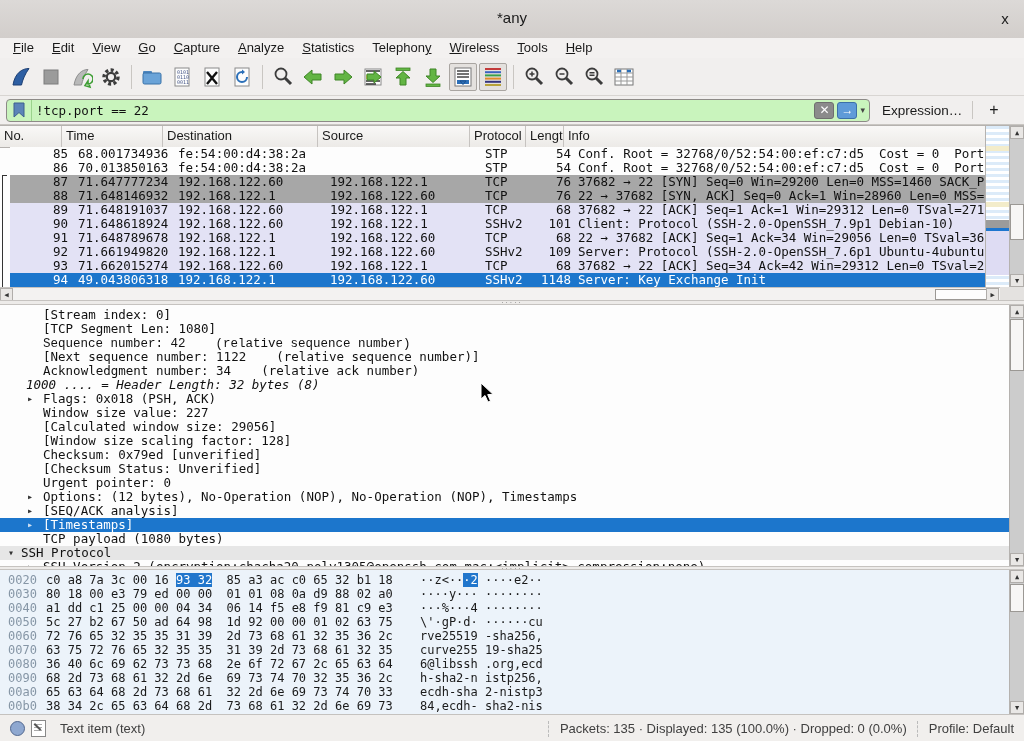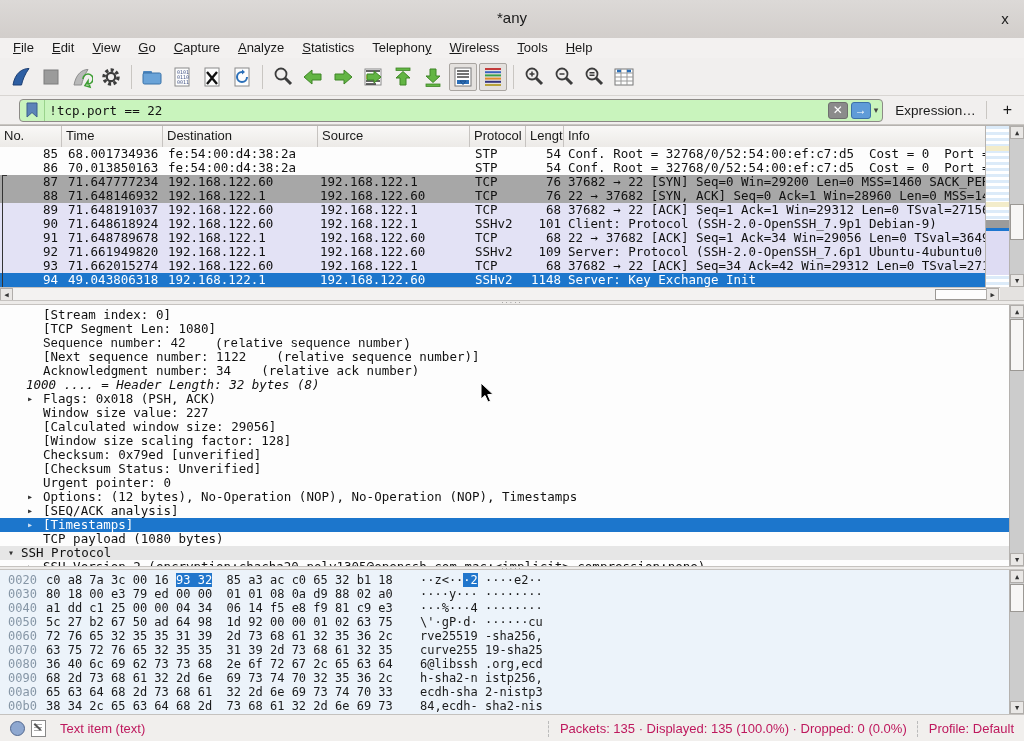--- a/index.html
+++ b/index.html
@@ -12,37 +12,37 @@
   
   #menubar{left:0;top:38px;width:1024px;height:20px;background:#f3f1f0;display:flex;align-items:center;padding-left:4px;box-sizing:border-box;}
   .menu-item{font-size:13px;color:#1a1a1a;padding:0 9px;height:20px;line-height:20px;}
   .menu-item u{text-decoration:underline;}
   
   #toolbar{left:0;top:58px;width:1024px;height:38px;background:#f1efee;border-bottom:1px solid #d8d5d2;display:flex;align-items:center;padding-left:6px;box-sizing:border-box;}
   .tbtn{width:28px;height:28px;display:flex;align-items:center;justify-content:center;margin:0 1px;}
   .tbtn.pressed{background:#e4e1de;border:1px solid #a9a5a1;border-radius:2px;box-sizing:border-box;}
   .tsep{width:1px;height:24px;background:#c9c6c2;margin:0 5px;}
   
-  #filterbar{left:0;top:96px;width:1024px;height:29px;background:#f1efee;border-bottom:1px solid #c9c6c2;display:flex;align-items:center;padding:0 6px;box-sizing:border-box;justify-content:flex-end;}
+  #filterbar{left:0;top:96px;width:1024px;height:29px;background:#f1efee;border-bottom:1px solid #c9c6c2;display:flex;align-items:center;padding:0 6px;box-sizing:border-box;}
   #filter-field{display:flex;align-items:center;height:23px;width:864px;background:#c9f4bd;border:1px solid #8d8a87;border-radius:4px;box-sizing:border-box;overflow:hidden;}
   #filter-bookmark{width:24px;height:23px;display:flex;align-items:center;justify-content:center;border-right:1px solid #9ad38c;}
   #filter-input{flex:1;font-family:"DejaVu Sans Mono",monospace;font-size:12.5px;color:#111;padding-left:4px;white-space:pre;}
   .filter-btn{width:20px;height:17px;border-radius:3px;display:flex;align-items:center;justify-content:center;margin-right:3px;font-size:12px;color:#fff;}
   #filter-clear{background:#8b8b8b;border:1px solid #6f6f6f;box-sizing:border-box;}
   #filter-apply{background:#5f9bd8;border:1px solid #3c70a8;box-sizing:border-box;}
   #filter-caret{font-size:9px;color:#444;margin-right:4px;}
   #expression-label{font-size:13.5px;color:#1a1a1a;margin-left:12px;}
   #filter-sep{width:1px;height:18px;background:#c9c6c2;margin:0 10px;}
   #add-filter-btn{font-size:16px;color:#1a1a1a;padding:0 6px;}
   
   #plist{left:0;top:125px;width:1024px;height:175px;background:#fdfdfd;border-top:1px solid #b5b2af;font-family:"DejaVu Sans Mono",monospace;font-size:12.5px;}
   #plist-header{left:0;top:0;width:985px;height:21px;background:linear-gradient(#f9f8f7,#eceae7);border-bottom:1px solid #b5b2af;display:flex;}
   .hcell{height:21px;line-height:20px;font-family:"Liberation Sans",sans-serif;font-size:13px;color:#1a1a1a;border-right:1px solid #c6c3c0;box-sizing:border-box;padding-left:4px;overflow:hidden;white-space:nowrap;}
   #plist-body{left:0;top:21px;width:985px;height:140px;overflow:hidden;}
-  .prow{display:flex;height:14px;line-height:14px;white-space:pre;overflow:hidden;}
+  .prow{display:flex;height:14px;line-height:14px;white-space:pre;overflow:hidden;margin-left:10px;}
   .prow.white{background:#fdfdfd;color:#111;}
   .prow.gray{background:#a7a7a7;color:#111;}
   .prow.lavender{background:#e3e2f5;color:#111;}
   .prow.selected{background:#1c76cc;color:#fff;}
   .c-no{width:58px;text-align:right;padding-right:4px;flex:none;}
   .c-time{width:101px;padding-left:6px;flex:none;box-sizing:border-box;}
   .c-src{width:152px;padding-left:5px;flex:none;box-sizing:border-box;}
   .c-dst{width:155px;padding-left:5px;flex:none;box-sizing:border-box;}
   .c-proto{width:56px;padding-left:5px;flex:none;box-sizing:border-box;}
   .c-len{width:38px;text-align:right;padding-right:3px;flex:none;box-sizing:border-box;}
@@ -77,21 +77,21 @@
   .dline.band{background:#e6e6e6;}
   
   #hex{left:0;top:570px;width:1024px;height:144px;background:#ecf3fa;overflow:hidden;font-family:"DejaVu Sans Mono",monospace;font-size:12px;color:#1a1a1a;}
   #hex-body{position:absolute;left:0;top:3px;width:1009px;}
   .hexrow{height:14px;line-height:14px;white-space:pre;position:relative;}
   .hexrow .off{position:absolute;left:8px;color:#8696a6;}
   .hexrow .hx{position:absolute;left:46px;}
   .hexrow .asc{position:absolute;left:420px;}
   .hexrow b{font-weight:normal;background:#2176cc;color:#fff;}
   
-  #statusbar{left:0;top:714px;width:1024px;height:27px;background:#f1efed;border-top:1px solid #c5c2bf;display:flex;align-items:center;font-size:13px;color:#be185d;}
+  #statusbar{left:0;top:714px;width:1024px;height:27px;background:#f1efed;border-top:1px solid #c5c2bf;display:flex;align-items:center;font-size:13px;color:#404040;}
   #expert-icon{width:13px;height:13px;border-radius:50%;background:#8fa8d0;border:1px solid #52688f;margin:0 6px 0 10px;}
   #comment-icon{width:13px;height:15px;background:#fff;border:1px solid #888;position:relative;margin-right:14px;}
   #comment-icon:before{content:"";position:absolute;left:2px;top:3px;width:8px;height:1px;background:#aaa;box-shadow:0 3px 0 #aaa,0 6px 0 #aaa;}
   #comment-icon:after{content:"";position:absolute;left:3px;top:2px;width:9px;height:2px;background:#555;transform:rotate(45deg);transform-origin:left top;}
   #status-spacer{flex:1;}
   .status-sep{width:1px;height:16px;border-left:1px dashed #bbb;margin:0 10px;}
   
   #cursor{left:480px;top:382px;}
   svg{display:block;}
 </style>
@@ -284,21 +284,21 @@
       <span class="hcell" style="width:56px">Protocol</span>
       <span class="hcell" style="width:38px">Length</span>
       <span class="hcell" style="flex:1;border-right:none">Info</span>
     </div>
     <div id="plist-body" class="abs">
         <div class="prow white"><span class="c-no">85</span><span class="c-time">68.001734936</span><span class="c-src">fe:54:00:d4:38:2a</span><span class="c-dst"></span><span class="c-proto">STP</span><span class="c-len">54</span><span class="c-info">Conf. Root = 32768/0/52:54:00:ef:c7:d5  Cost = 0  Port = 0x8001</span></div>
         <div class="prow white"><span class="c-no">86</span><span class="c-time">70.013850163</span><span class="c-src">fe:54:00:d4:38:2a</span><span class="c-dst"></span><span class="c-proto">STP</span><span class="c-len">54</span><span class="c-info">Conf. Root = 32768/0/52:54:00:ef:c7:d5  Cost = 0  Port = 0x8001</span></div>
         <div class="prow gray"><span class="c-no">87</span><span class="c-time">71.647777234</span><span class="c-src">192.168.122.60</span><span class="c-dst">192.168.122.1</span><span class="c-proto">TCP</span><span class="c-len">76</span><span class="c-info">37682 → 22 [SYN] Seq=0 Win=29200 Len=0 MSS=1460 SACK_PERM=1 TSval=2715603 TSecr=0 WS=128</span></div>
         <div class="prow gray"><span class="c-no">88</span><span class="c-time">71.648146932</span><span class="c-src">192.168.122.1</span><span class="c-dst">192.168.122.60</span><span class="c-proto">TCP</span><span class="c-len">76</span><span class="c-info">22 → 37682 [SYN, ACK] Seq=0 Ack=1 Win=28960 Len=0 MSS=1460 SACK_PERM=1 TSval=3649581</span></div>
         <div class="prow lavender"><span class="c-no">89</span><span class="c-time">71.648191037</span><span class="c-src">192.168.122.60</span><span class="c-dst">192.168.122.1</span><span class="c-proto">TCP</span><span class="c-len">68</span><span class="c-info">37682 → 22 [ACK] Seq=1 Ack=1 Win=29312 Len=0 TSval=2715660 TSecr=3649581</span></div>
-        <div class="prow lavender"><span class="c-no">90</span><span class="c-time">71.648618924</span><span class="c-src">192.168.122.60</span><span class="c-dst">192.168.122.1</span><span class="c-proto">SSHv2</span><span class="c-len">101</span><span class="c-info">Client: Protocol (SSH-2.0-OpenSSH_7.9p1 Debian-9)</span></div>
+        <div class="prow lavender"><span class="c-no">90</span><span class="c-time">71.648618924</span><span class="c-src">192.168.122.60</span><span class="c-dst">192.168.122.1</span><span class="c-proto">SSHv2</span><span class="c-len">101</span><span class="c-info">Client: Protocol (SSH-2.0-OpenSSH_7.9p1 Debian-10)</span></div>
         <div class="prow lavender"><span class="c-no">91</span><span class="c-time">71.648789678</span><span class="c-src">192.168.122.1</span><span class="c-dst">192.168.122.60</span><span class="c-proto">TCP</span><span class="c-len">68</span><span class="c-info">22 → 37682 [ACK] Seq=1 Ack=34 Win=29056 Len=0 TSval=3649582 TSecr=2715660</span></div>
         <div class="prow lavender"><span class="c-no">92</span><span class="c-time">71.661949820</span><span class="c-src">192.168.122.1</span><span class="c-dst">192.168.122.60</span><span class="c-proto">SSHv2</span><span class="c-len">109</span><span class="c-info">Server: Protocol (SSH-2.0-OpenSSH_7.6p1 Ubuntu-4ubuntu0.3)</span></div>
         <div class="prow lavender"><span class="c-no">93</span><span class="c-time">71.662015274</span><span class="c-src">192.168.122.60</span><span class="c-dst">192.168.122.1</span><span class="c-proto">TCP</span><span class="c-len">68</span><span class="c-info">37682 → 22 [ACK] Seq=34 Ack=42 Win=29312 Len=0 TSval=2715664 TSecr=3649582</span></div>
         <div class="prow selected"><span class="c-no">94</span><span class="c-time">49.043806318</span><span class="c-src">192.168.122.1</span><span class="c-dst">192.168.122.60</span><span class="c-proto">SSHv2</span><span class="c-len">1148</span><span class="c-info">Server: Key Exchange Init</span></div>
       </div>
     <div id="conv-bracket" class="abs">
       <span class="tick" style="top:0"></span>
         <span class="tick" style="top:126px"></span>
     </div>
     <div id="plist-minimap" class="abs"></div>

